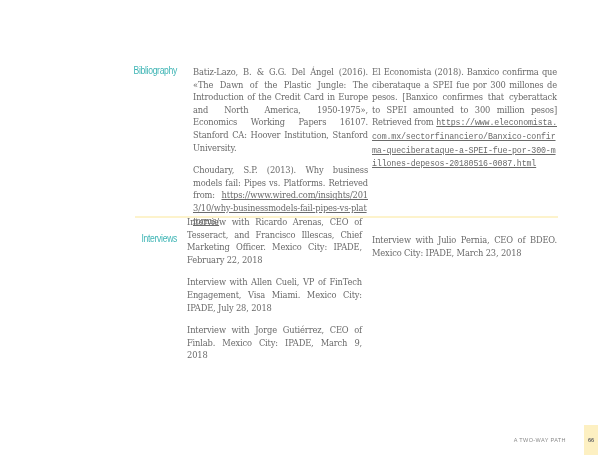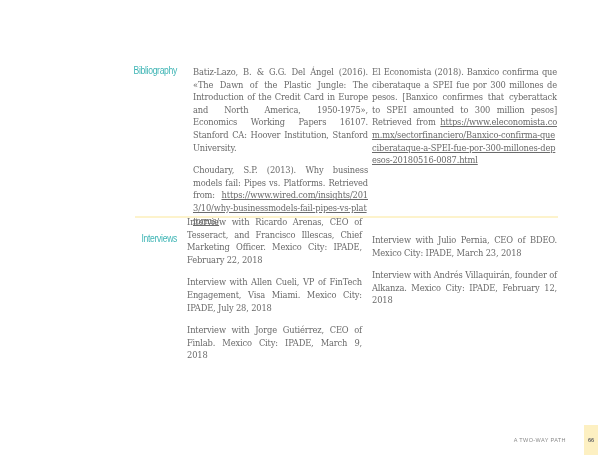--- a/index.html
+++ b/index.html
@@ -22,32 +22,31 @@
 <body>
 
 <div class="label" style="top:64px;">Bibliography</div>
 
 <div class="col" style="left:193px; top:66px; width:175px;">
   <p><span>Batiz-Lazo, B. &amp; G.G. Del Ángel (2016). «The Dawn of the Plastic Jungle: The Introduction of the Credit Card in Europe and North America, 1950-1975», Economics Working Papers 16107. Stanford CA: Hoover Institution, Stanford University.</span></p>
   <p><span>Choudary, S.P. (2013). Why business models fail: Pipes vs. Platforms. Retrieved from: </span><a style="word-break:break-all;">https://www.wired.com/insights/2013/10/why-businessmodels-fail-pipes-vs-platforms/</a></p>
 </div>
 
 <div class="col" style="left:372px; top:66px; width:185px;">
-  <p><span>El Economista (2018). Banxico confirma que ciberataque a SPEI fue por 300 millones de pesos. [Banxico confirmes that cyberattack to SPEI amounted to 300 million pesos] Retrieved from </span><a style="word-break:break-all;">https://www.eleconomista.com.mx/sectorfinanciero/Banxico-confirma-queciberataque-a-SPEI-fue-por-300-millones-depesos-20180516-0087.html</a></p>
+  <p><span>El Economista (2018). Banxico confirma que ciberataque a SPEI fue por 300 millones de pesos. [Banxico confirmes that cyberattack to SPEI amounted to 300 million pesos] Retrieved from </span><a style="word-break:break-all;font-family:Liberation Mono, monospace;">https://www.eleconomista.com.mx/sectorfinanciero/Banxico-confirma-queciberataque-a-SPEI-fue-por-300-millones-depesos-20180516-0087.html</a></p>
 </div>
 
 <div class="divider"></div>
 
 <div class="label" style="top:232px;">Interviews</div>
 
 <div class="col" style="left:187px; top:216px; width:175px;">
   <p>Interview with Ricardo Arenas, CEO of Tesseract, and Francisco Illescas, Chief Marketing Officer. Mexico City: IPADE, February 22, 2018</p>
   <p>Interview with Allen Cueli, VP of FinTech Engagement, Visa Miami. Mexico City: IPADE, July 28, 2018</p>
   <p>Interview with Jorge Gutiérrez, CEO of Finlab. Mexico City: IPADE, March 9, 2018</p>
 </div>
 
 <div class="col" style="left:372px; top:234px; width:185px;">
   <p>Interview with Julio Pernia, CEO of BDEO. Mexico City: IPADE, March 23, 2018</p>
-  <p>Interview with Andrés Villaquirán, founder of Alkanza. Mexico City: IPADE, February 12, 2018</p>
 </div>
 
 <div class="footer">A TWO-WAY PATH</div>
 <div class="pagenum">66</div>
 
 </body></html>

